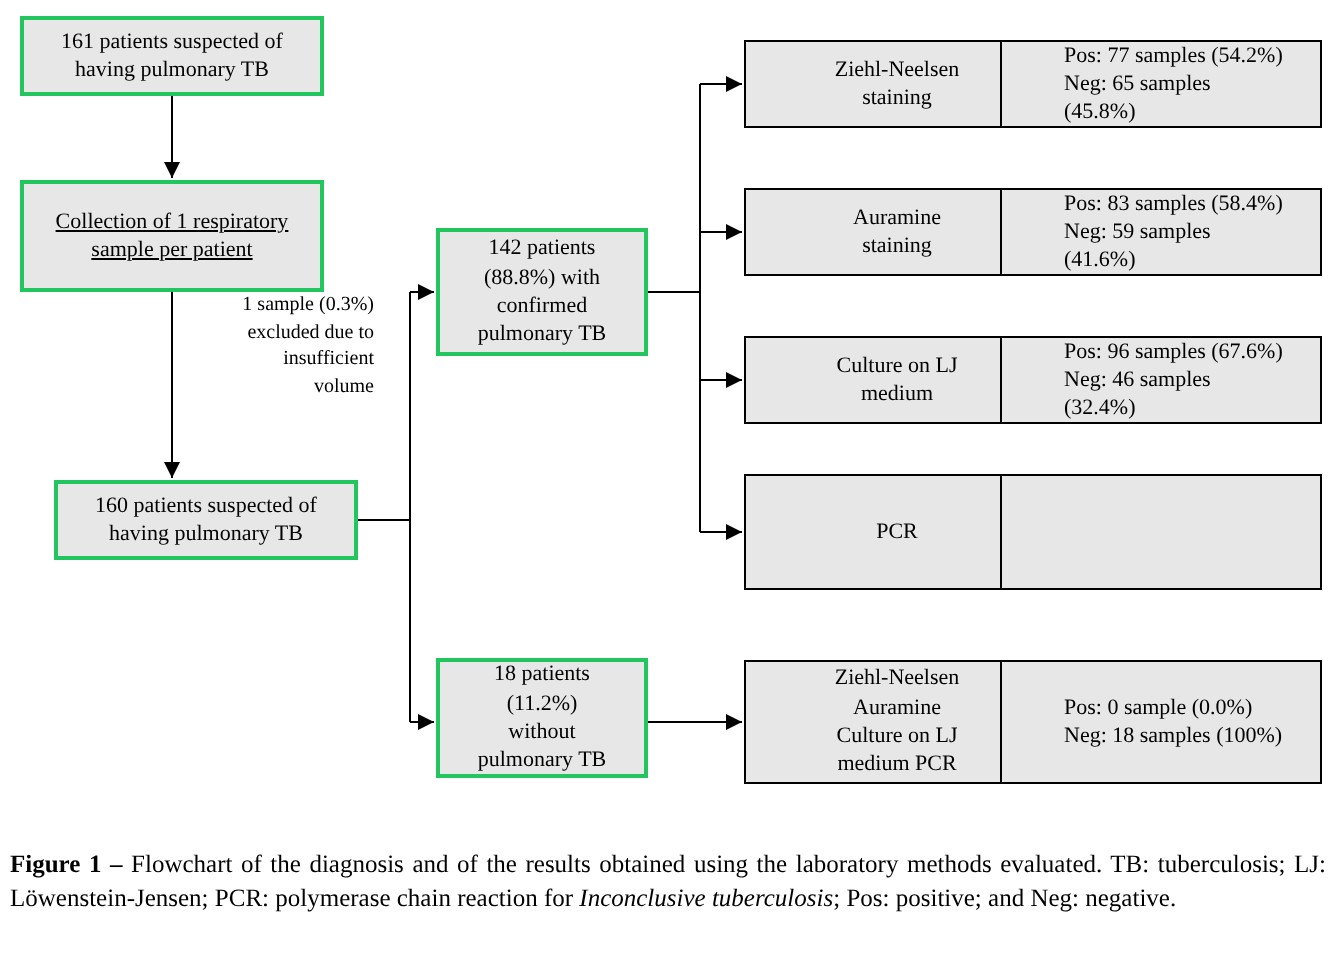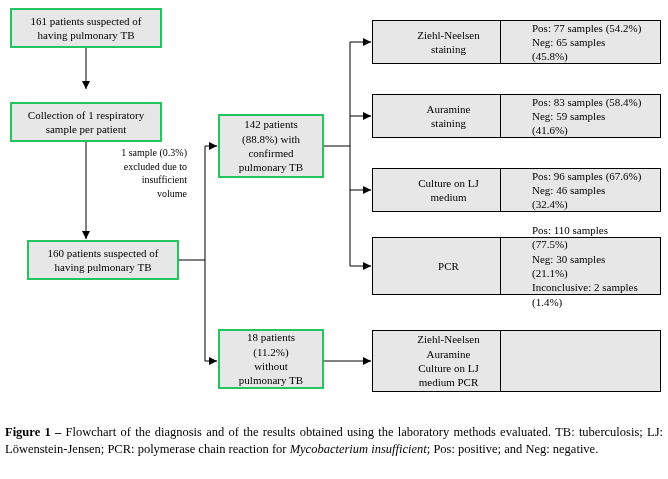--- a/index.html
+++ b/index.html
@@ -56,21 +56,21 @@
     <line x1="350" y1="116" x2="371" y2="116" marker-end="url(#arrow)"></line>
     <line x1="350" y1="190" x2="371" y2="190" marker-end="url(#arrow)"></line>
     <line x1="350" y1="266" x2="371" y2="266" marker-end="url(#arrow)"></line>
 
     <line x1="324" y1="361" x2="371" y2="361" marker-end="url(#arrow)"></line>
   </svg>
 
   <div class="box" style="left:10px; top:8px; width:152px; height:40px;">161 patients suspected of
 having pulmonary TB</div>
 
-  <div class="box" style="left:10px; top:102px; width:152px; height:40px;">Collection of 1 respiratory
+  <div class="box" style="left:10px; top:90px; width:152px; height:56px;text-decoration:underline;">Collection of 1 respiratory
 sample per patient</div>
 
   <div class="note" style="left:95px; top:146px; width:92px;">1 sample (0.3%)
 excluded due to
 insufficient
 volume</div>
 
   <div class="box" style="left:10px; top:240px; width:152px; height:40px;margin-left:17px;">160 patients suspected of
 having pulmonary TB</div>
 
@@ -100,31 +100,30 @@
 
   <div class="row" style="left:372px; top:168px; width:289px; height:44px;">
     <div class="cell method">Culture on LJ
 medium</div>
     <div class="cell result">Pos: 96 samples (67.6%)
 Neg: 46 samples (32.4%)</div>
   </div>
 
   <div class="row" style="left:372px; top:237px; width:289px; height:58px;">
     <div class="cell method">PCR</div>
-    <div class="cell result">Pos: 110 samples (77.5%)
-Neg: 30 samples (21.1%)
-Inconclusive: 2 samples (1.4%)</div>
   </div>
 
   <div class="row" style="left:372px; top:330px; width:289px; height:62px;">
     <div class="cell method">Ziehl-Neelsen
 Auramine
 Culture on LJ
 medium PCR</div>
+    <div class="cell result">Pos: 0 sample (0.0%)
+Neg: 18 samples (100%)</div>
   </div>
 
   <div class="caption">
     <span class="b">Figure 1 –</span>
     <span>Flowchart of the diagnosis and of the results obtained using the laboratory methods evaluated. TB: tuberculosis; LJ: Löwenstein-Jensen; PCR: polymerase chain reaction for</span>
-    <span class="i">Mycobacterium insufficient</span><span>; Pos: positive; and Neg: negative.</span>
+    <span class="i">Inconclusive tuberculosis</span><span>; Pos: positive; and Neg: negative.</span>
   </div>
 
 </div>
 
 </body></html>

